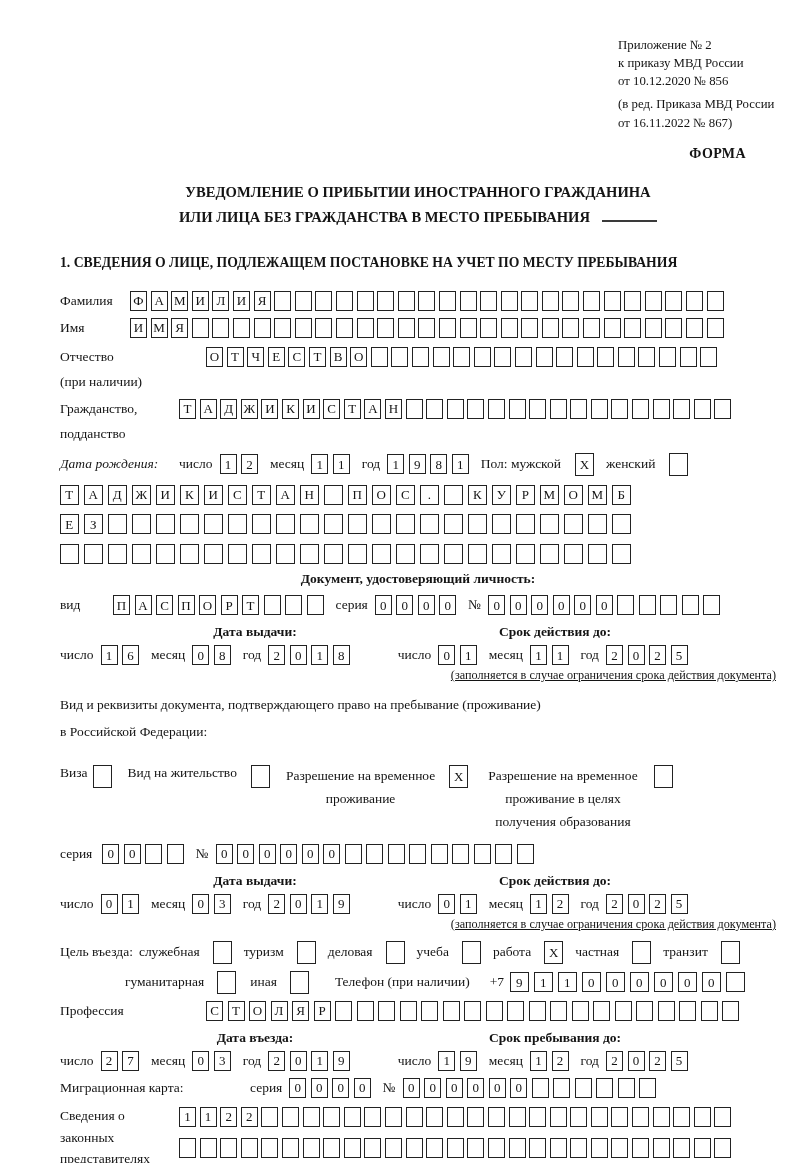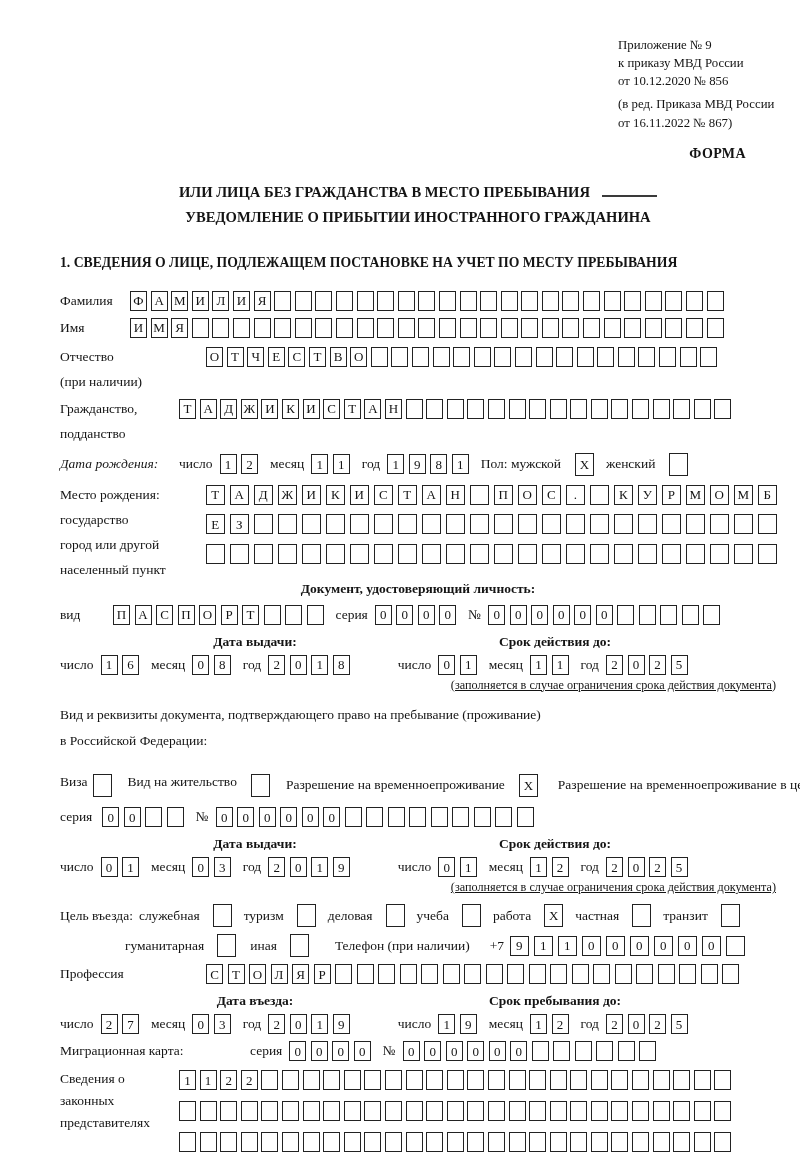--- a/index.html
+++ b/index.html
@@ -27,47 +27,47 @@
   .dlbl{flex:none;margin:0 7px 0 12px;}
   .dlbl0{flex:none;margin-right:7px;}
   .olbl{flex:none;margin:0 6px 0 12px;}
   .gap55{width:48px;flex:none;}
   .datehead{display:flex;font-weight:bold;margin:9px 0 5px;}
   .dh1{margin-left:80px;width:230px;text-align:center;flex:none;}
   .dh2{margin-left:60px;width:250px;text-align:center;flex:none;}
   .note{text-align:right;font-size:12.2px;margin:0 0 9px;text-decoration:underline;}
   .center-bold{text-align:center;font-weight:bold;margin:3px 0 8px;font-size:13.5px;}
   .sub{line-height:1.95;}
-  .optcol{display:inline-flex;flex-direction:row;text-align:center;line-height:1.7;flex:none;justify-content:flex-end;}
+  .optcol{display:inline-flex;flex-direction:column;text-align:center;line-height:1.7;flex:none;justify-content:flex-end;}
   .pobcol .boxes{margin-bottom:9.5px;display:flex;}
   .repcol .boxes{margin-bottom:11px;display:flex;}
   .ml14{margin-left:14px;} .ml16{margin-left:16px;} .ml20{margin-left:20px;} .ml26{margin-left:26px;}
 </style>
 </head>
 <body>
 
 <div class="page">
 
   <div class="hdr">
-    <div>Приложение № 9</div>
+    <div>Приложение № 2</div>
     <div>к приказу МВД России</div>
     <div>от 10.12.2020 № 856</div>
     <div class="hdr-sub">
       <div>(в ред. Приказа МВД России</div>
       <div>от 16.11.2022 № 867)</div>
     </div>
   </div>
 
   <div class="forma">ФОРМА</div>
 
   <div class="title">
+    <div>УВЕДОМЛЕНИЕ О ПРИБЫТИИ ИНОСТРАННОГО ГРАЖДАНИНА</div>
     <div>
       <span>ИЛИ ЛИЦА БЕЗ ГРАЖДАНСТВА В МЕСТО ПРЕБЫВАНИЯ</span><span class="blank"></span>
     </div>
-    <div>УВЕДОМЛЕНИЕ О ПРИБЫТИИ ИНОСТРАННОГО ГРАЖДАНИНА</div>
   </div>
 
   <div class="sec">1. СВЕДЕНИЯ О ЛИЦЕ, ПОДЛЕЖАЩЕМ ПОСТАНОВКЕ НА УЧЕТ ПО МЕСТУ ПРЕБЫВАНИЯ</div>
 
   <div class="row">
     <span class="lbl w70">Фамилия</span>
     <span class="boxes">
         <span class="box">Ф</span>
         <span class="box">А</span>
         <span class="box">М</span>
@@ -228,26 +228,20 @@
     <span class="boxes chk">
         <span class="box">X</span>
       </span>
     <span class="dlbl">женский</span>
     <span class="boxes chk">
         <span class="box"></span>
       </span>
   </div>
 
   <div class="row top" style="margin-top:4px">
-    <span class="lblcol w146">
-      <span>Место рождения:</span>
-      <span>государство</span>
-      <span>город или другой</span>
-      <span>населенный пункт</span>
-    </span>
     <span class="pobcol" style="margin-top:2px">
       <span class="boxes wide">
           <span class="box">Т</span>
           <span class="box">А</span>
           <span class="box">Д</span>
           <span class="box">Ж</span>
           <span class="box">И</span>
           <span class="box">К</span>
           <span class="box">И</span>
           <span class="box">С</span>

